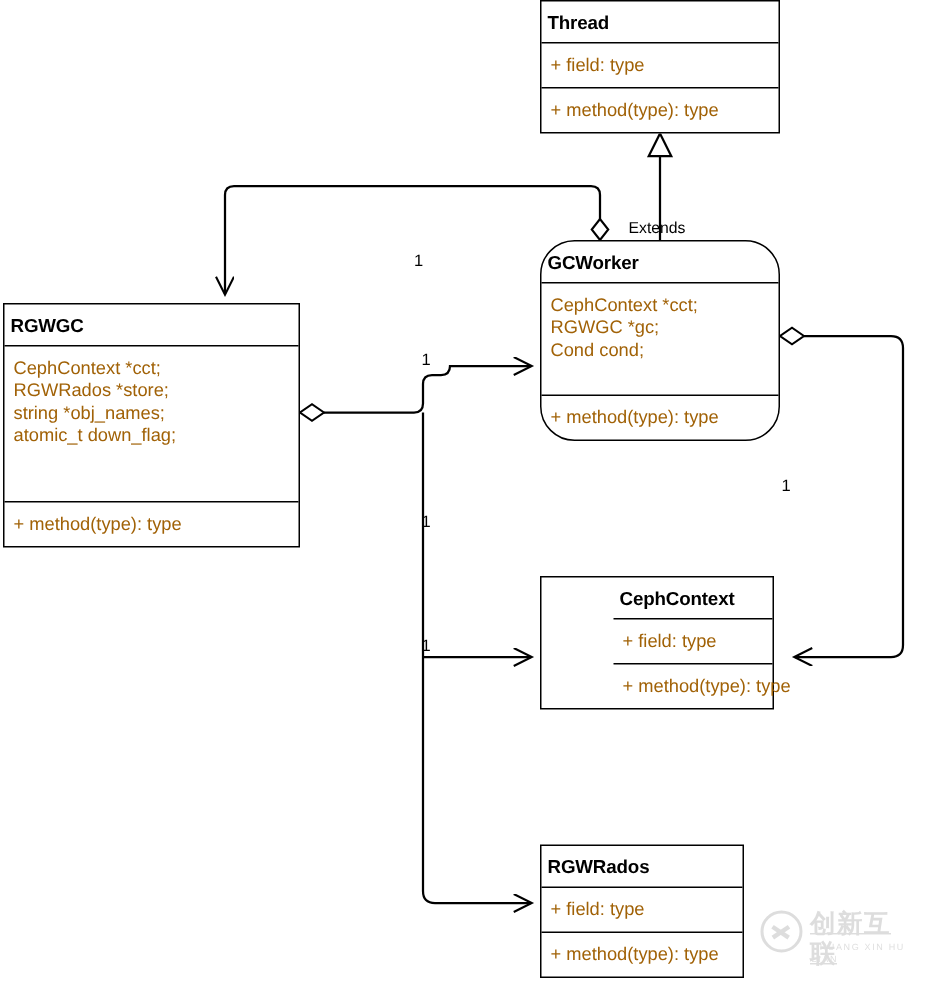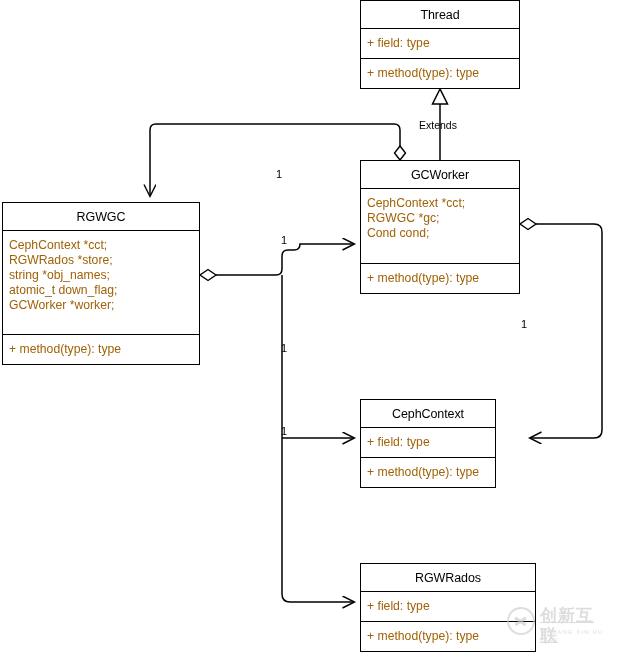--- a/index.html
+++ b/index.html
@@ -28,22 +28,21 @@
   }
   .uml-class {
     position: absolute;
     box-sizing: border-box;
     background: #ffffff;
     border: 1.6px solid #000000;
     z-index: 5;
   }
   .uml-title {
     box-sizing: border-box;
-    text-align: center;
-    font-weight: normal;
+    font-weight: bold;
     font-size: 12.5px;
     color: #000000;
     padding: 7px 4px 6px 4px;
     border-bottom: 1.6px solid #000000;
     line-height: 14px;
     letter-spacing: -0.1px;
   }
   .uml-section {
     box-sizing: border-box;
     padding: 7px 6px 7px 6px;
@@ -60,20 +59,21 @@
   .edge-label {
     position: absolute;
     font-size: 11px;
     color: #000000;
     z-index: 6;
     line-height: 12px;
     white-space: nowrap;
   }
   .edge-label.extends {
     font-size: 10.5px;
+    margin-top: 27px;
   }
   
   #watermark {
     position: absolute;
     right: 8px;
     bottom: 12px;
     width: 104px;
     height: 40px;
     z-index: 8;
     opacity: 0.62;
@@ -168,57 +168,56 @@
   <div class="uml-class" style="left:360px; top:0px; width:160px;">
     <div class="uml-title">Thread</div>
     <div class="uml-section divided">
       <div class="uml-attr">+ field: type</div>
     </div>
     <div class="uml-section">
       <div class="uml-attr">+ method(type): type</div>
     </div>
   </div>
 
-  <div class="uml-class" style="left:360px; top:160px; width:160px;">
+  <div class="uml-class" style="left:360px; top:160px; width:160px;border-radius:23px;">
     <div class="uml-title">GCWorker</div>
     <div class="uml-section divided" style="height:75px;">
       <div class="uml-attr">CephContext *cct;</div>
       <div class="uml-attr">RGWGC *gc;</div>
       <div class="uml-attr">Cond cond;</div>
     </div>
     <div class="uml-section">
       <div class="uml-attr">+ method(type): type</div>
     </div>
   </div>
 
   <div class="uml-class" style="left:2px; top:202px; width:198px;">
     <div class="uml-title">RGWGC</div>
     <div class="uml-section divided" style="height:104px;">
       <div class="uml-attr">CephContext *cct;</div>
       <div class="uml-attr">RGWRados *store;</div>
       <div class="uml-attr">string *obj_names;</div>
       <div class="uml-attr">atomic_t down_flag;</div>
-      <div class="uml-attr">GCWorker *worker;</div>
-    </div>
-    <div class="uml-section">
-      <div class="uml-attr">+ method(type): type</div>
-    </div>
-  </div>
-
-  <div class="uml-class" style="left:360px; top:399px; width:136px;">
+    </div>
+    <div class="uml-section">
+      <div class="uml-attr">+ method(type): type</div>
+    </div>
+  </div>
+
+  <div class="uml-class" style="left:360px; top:384px; width:156px;padding-left:48px;">
     <div class="uml-title">CephContext</div>
     <div class="uml-section divided">
       <div class="uml-attr">+ field: type</div>
     </div>
     <div class="uml-section">
       <div class="uml-attr">+ method(type): type</div>
     </div>
   </div>
 
-  <div class="uml-class" style="left:360px; top:563px; width:176px;">
+  <div class="uml-class" style="left:360px; top:563px; width:136px;">
     <div class="uml-title">RGWRados</div>
     <div class="uml-section divided">
       <div class="uml-attr">+ field: type</div>
     </div>
     <div class="uml-section">
       <div class="uml-attr">+ method(type): type</div>
     </div>
   </div>
 
   <div class="edge-label extends" style="left:419px; top:119px;">Extends</div>

